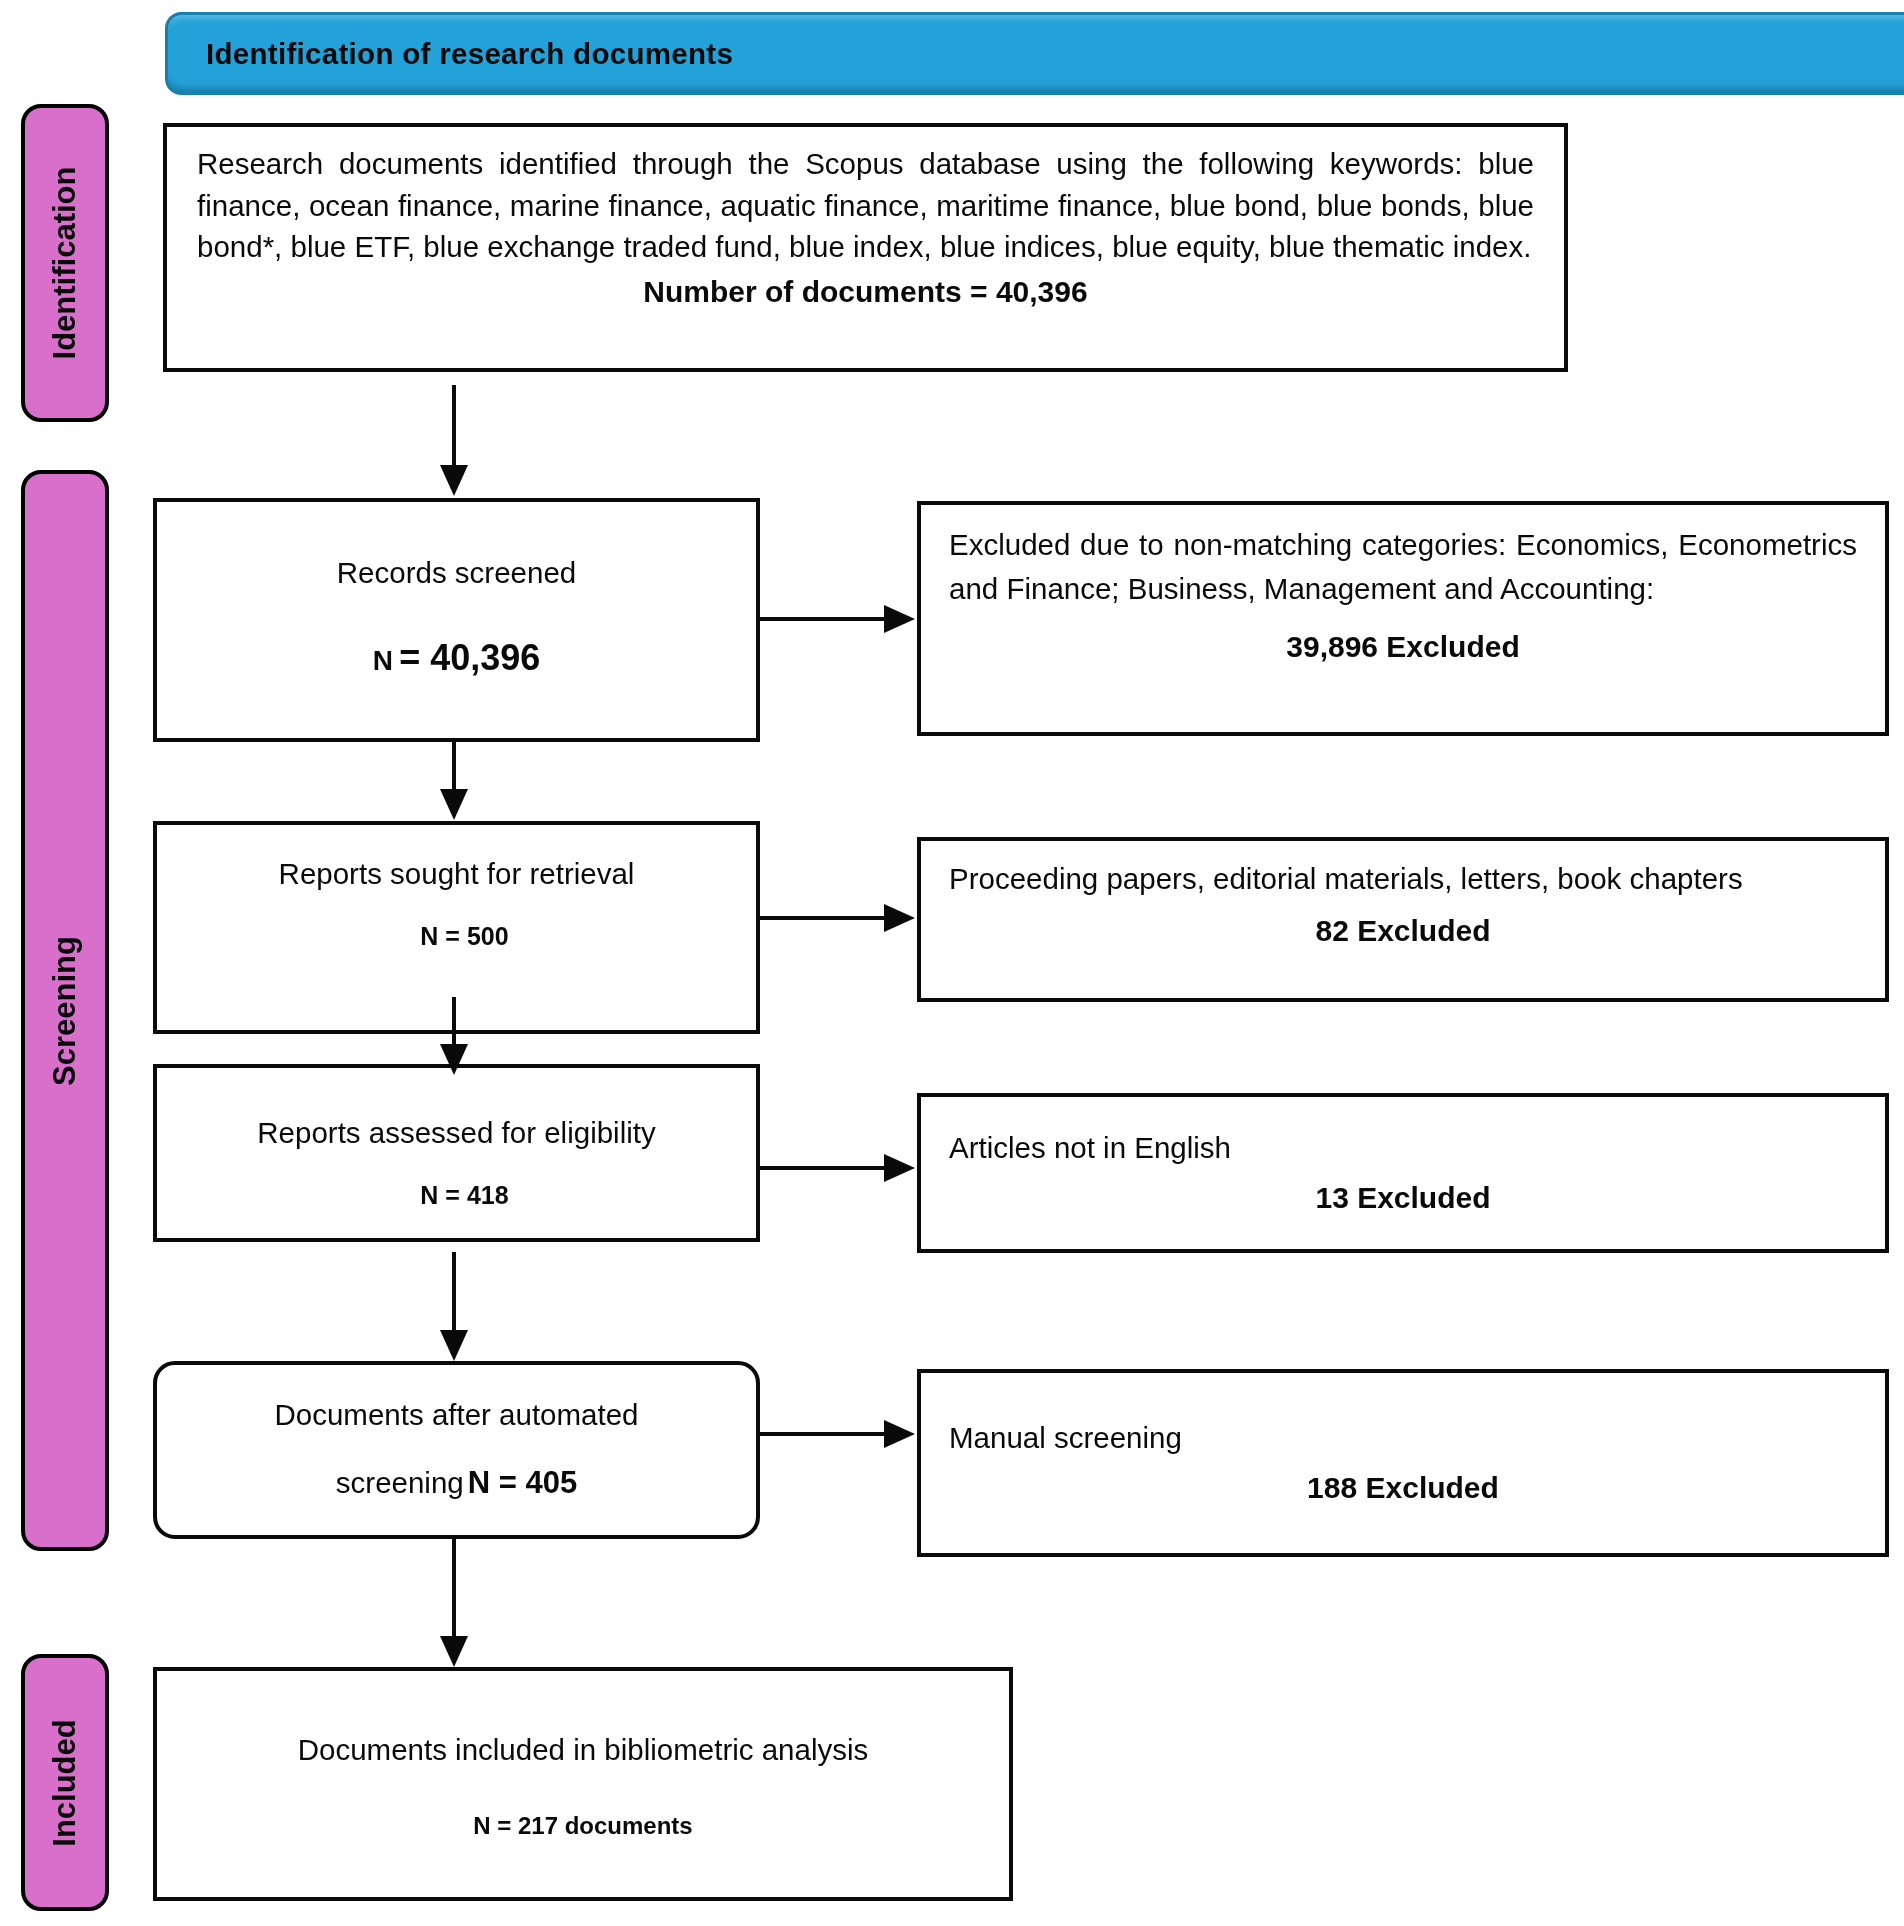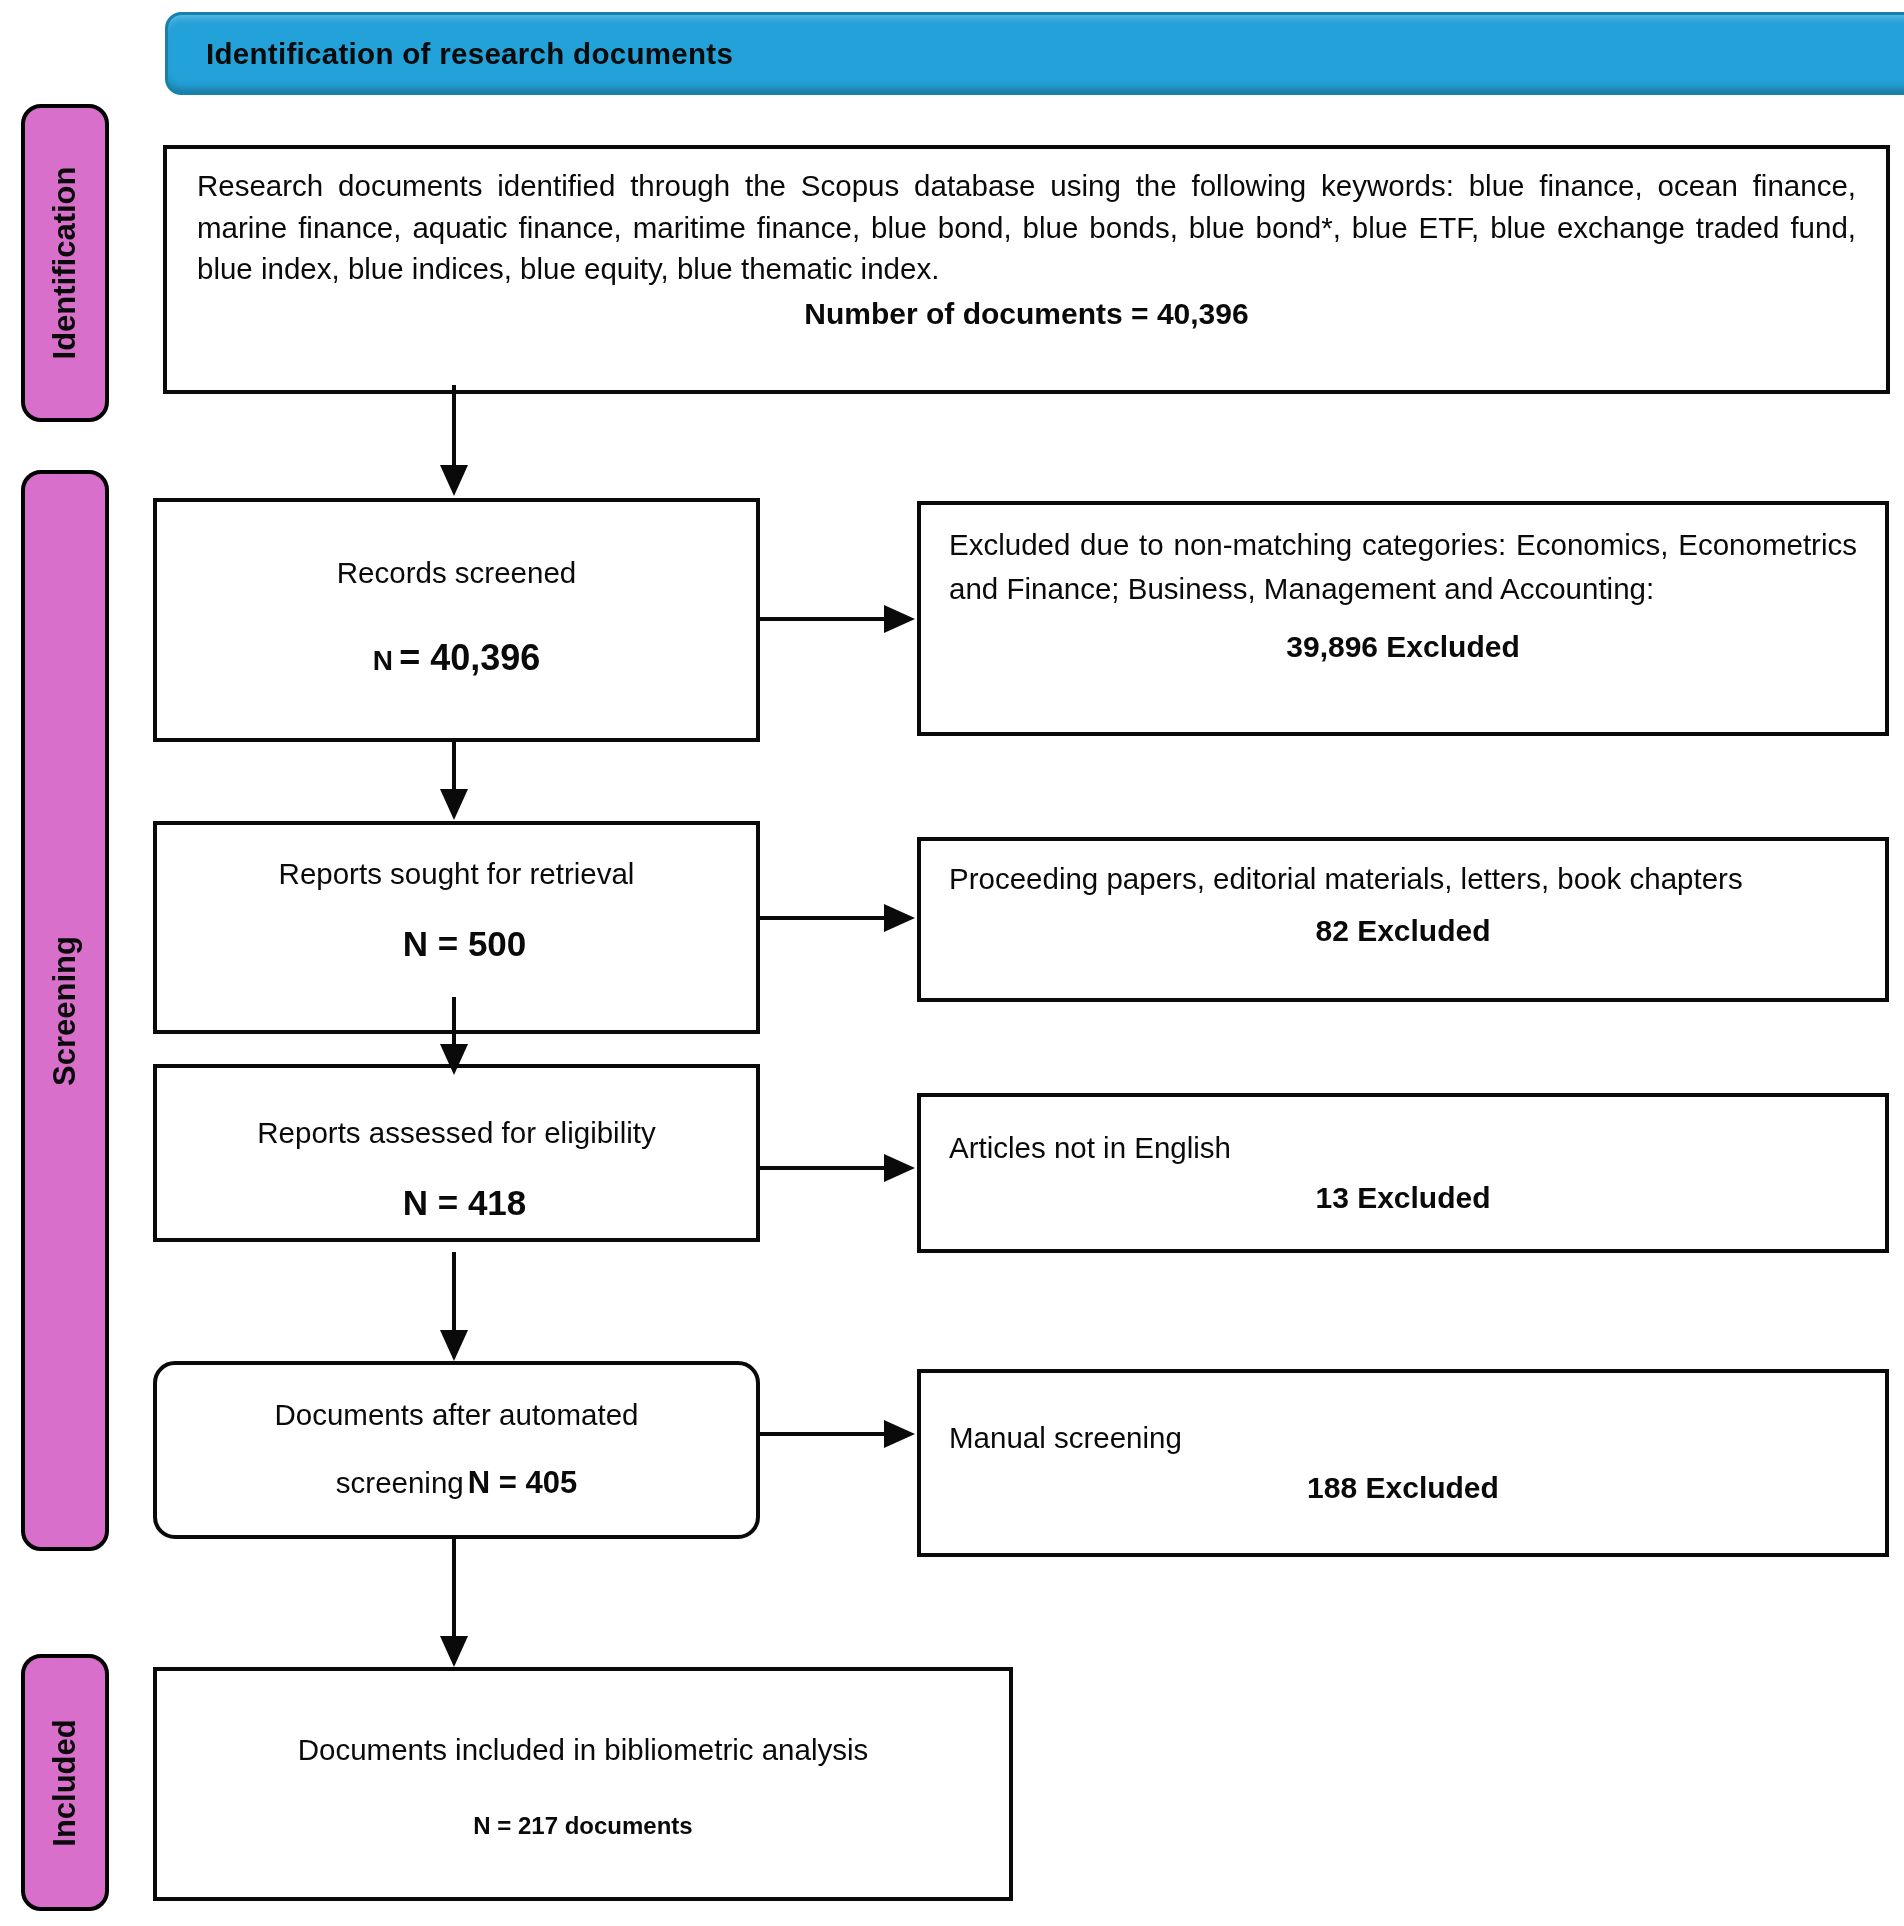--- a/index.html
+++ b/index.html
@@ -43,37 +43,37 @@
   .side.s-inc{top:1654px;height:257px;}
 
   
   .box{
     position:absolute;background:#fff;border:4.4px solid var(--ink);
     box-sizing:border-box;font-size:29.5px;line-height:1.4;
   }
   .b{font-weight:700;}
 
   
-  .idbox{left:163px;top:145px;width:1727px;height:249px;padding:16.3px 30px 6.3px 30px;}
+  .idbox{left:163px;top:123px;width:1405px;height:249px;padding:16.3px 30px 6.3px 30px;}
   .idbox .just{margin:0;text-align:justify;}
   .idbox .count{margin:3.8px 0 0 0;text-align:center;font-weight:700;font-size:30px;}
 
   
   .records{left:153px;top:498px;width:607px;height:244px;padding-top:50px;}
   .sought {left:153px;top:821px;width:607px;height:213px;padding-top:28px;}
   .assessed{left:153px;top:1064px;width:607px;height:178px;padding-top:44px;}
   .automated{left:153px;top:1361px;width:607px;height:178px;padding-top:29px;border-radius:22px;}
   .final{left:153px;top:1667px;width:860px;height:234px;padding-top:58px;}
 
   .stack{display:flex;flex-direction:column;align-items:center;}
   .records .title,.sought .title,.assessed .title,.automated .l1,.final .title{text-align:center;}
   .records .nline{margin-top:40px;font-weight:700;font-size:36px;}
   .records .nline .nsmall{font-size:28px;}
   .records .nline .nrest{margin-left:6.3px;}
-  .sought .nline,.assessed .nline{margin-top:25px;font-weight:700;font-size:35px;margin-left:16px;}
+  .sought .nline,.assessed .nline{margin-top:25px;font-weight:700;font-size:25px;margin-left:16px;}
   .automated .l2{margin-top:26px;}
   .automated .l2 .b{font-size:31px;margin-left:4px;}
   .final .nline{margin-top:39px;font-weight:700;font-size:24px;}
 
   
   .excl{left:917px;width:972px;}
   .r1{top:501px;height:235px;padding:17.6px 28px 0 28px;}
   .r1 .reason{margin:0;text-align:justify;line-height:1.5;}
   .r2{top:837px;height:165px;padding:16.3px 28px 0 28px;}
   .r2 .reason{margin:0;line-height:1.5;}

